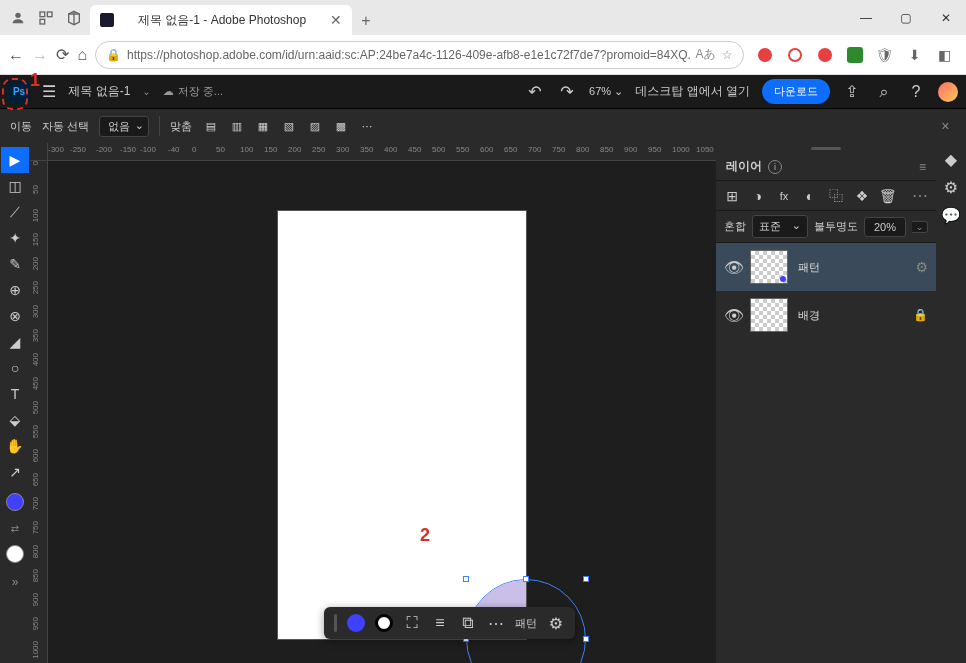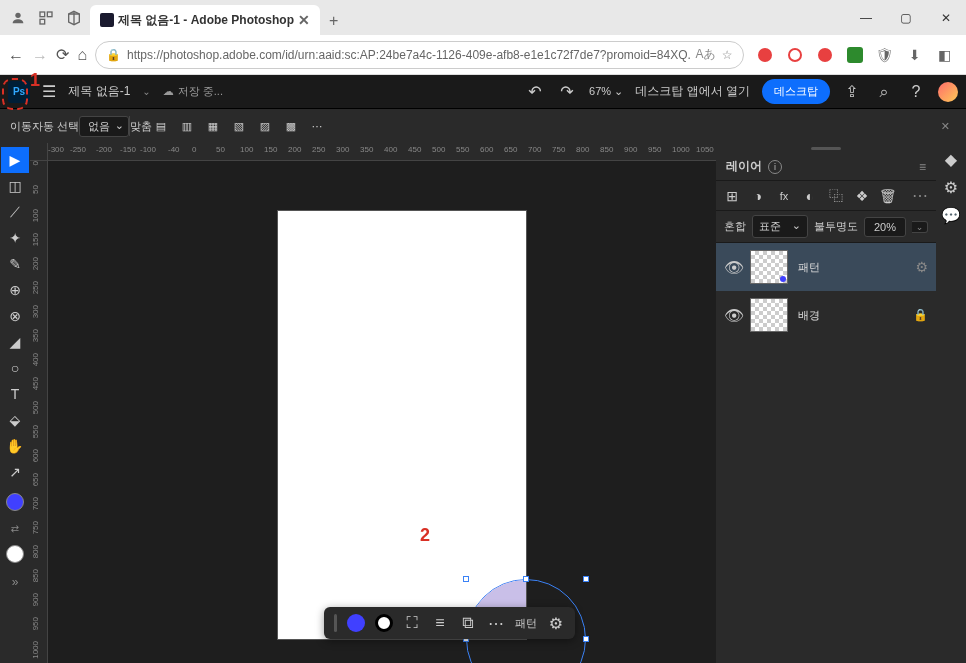--- a/index.html
+++ b/index.html
@@ -3,21 +3,21 @@
 <meta charset="utf-8">
 <style>
 * { margin:0; padding:0; box-sizing:border-box; font-family:"Segoe UI",Arial,sans-serif; }
 body { width:966px; height:663px; background:#e8e8e8; overflow:hidden; position:relative; }
 
 
 .titlebar { height:35px; background:#e8e8e8; display:flex; align-items:center; }
 .titlebar-left { display:flex; align-items:center; gap:12px; padding-left:10px; }
 .tb-icon { width:16px; height:16px; color:#666; display:flex; align-items:center; justify-content:center; }
 .tabs { display:flex; align-items:flex-end; height:35px; margin-left:8px; }
-.tab { height:30px; background:#fff; border-radius:6px 6px 0 0; display:flex; align-items:center; padding:12px 10px; font-size:12px; color:#333; gap:4px; min-width:180px;font-weight:bold; }
+.tab { height:30px; background:#fff; border-radius:6px 6px 0 0; display:flex; align-items:center; padding:12px 10px; font-size:12px; color:#333; gap:24px; min-width:180px; }
 .tab .favicon { width:14px; height:14px; background:#1a1a2e; border-radius:2px; }
 .tab .close { color:#666; cursor:pointer; margin-left:auto; font-size:14px; }
 .newtab { width:28px; height:28px; display:flex; align-items:center; justify-content:center; color:#666; font-size:16px; }
 .win-controls { margin-left:auto; display:flex; }
 .win-btn { width:40px; height:30px; display:flex; align-items:center; justify-content:center; color:#333; font-size:12px; }
 
 .addrbar { height:40px; background:#fff; display:flex; align-items:center; padding:0 8px; gap:8px; border-bottom:1px solid #ddd; }
 .nav-btn { width:28px; height:28px; display:flex; align-items:center; justify-content:center; color:#555; border-radius:4px; }
 .url-box { flex:1; height:28px; border:1px solid #ccc; border-radius:14px; display:flex; align-items:center; padding:0 10px; font-size:12px; color:#666; gap:6px; }
 .url-box .lock { color:#888; }
@@ -37,21 +37,21 @@
 .doc-title { color:#ccc; font-size:12px; }
 .chev { color:#888; font-size:10px; }
 .saving { color:#999; font-size:11px; display:flex; align-items:center; gap:4px; }
 .menubar-right { margin-left:auto; display:flex; align-items:center; gap:12px; }
 .mb-icon { color:#ccc; width:20px; display:flex; justify-content:center; }
 .zoom { color:#ccc; font-size:11px; }
 .open-desktop { color:#ccc; font-size:12px; }
 .download-btn { background:#0d6efd; color:#fff; font-size:11px; padding:5px 12px; border-radius:14px; }
 .avatar { width:20px; height:20px; border-radius:50%; background:linear-gradient(135deg,#ff6b6b,#feca57); }
 
-.ps-optionbar { height:34px; background:#2a2a2a; display:flex; align-items:center; padding:0 10px; gap:0; font-size:11px; color:#ccc; }
+.ps-optionbar { height:34px; background:#2a2a2a; display:flex; align-items:center; padding:0 10px; gap:10px; font-size:11px; color:#ccc; }
 .opt-label { color:#ccc; }
 .opt-select { background:#1a1a1a; border:1px solid #444; color:#ccc; padding:2px 18px 2px 8px; border-radius:3px; font-size:11px; position:relative; }
 .opt-select::after { content:"⌄"; position:absolute; right:4px; }
 .divider { width:1px; height:20px; background:#444; }
 .align-icons { display:flex; gap:8px; }
 .align-ic { width:18px; height:18px; display:flex; align-items:center; justify-content:center; color:#ccc; }
 .close-x { margin-left:auto; color:#888; padding-right:6px; }
 
 .ps-body { flex:1; display:flex; position:relative; }
 
@@ -213,21 +213,21 @@
     <span class="chev">⌄</span>
     <span class="saving">
       <span>☁</span>
       <span>저장 중...</span>
     </span>
     <div class="menubar-right">
       <div class="mb-icon">↶</div>
       <div class="mb-icon">↷</div>
       <span class="zoom"><span>67%</span> ⌄</span>
       <span class="open-desktop">데스크탑 앱에서 열기</span>
-      <div class="download-btn">데스크탑</div>
+      <div class="download-btn">다운로드</div>
       <div class="mb-icon">⇪</div>
       <div class="mb-icon">⌕</div>
       <div class="mb-icon">?</div>
       <div class="avatar"></div>
     </div>
   </div>
 
   <div class="ps-optionbar">
     <span class="opt-label">이동</span>
     <span class="opt-label">자동 선택</span>

